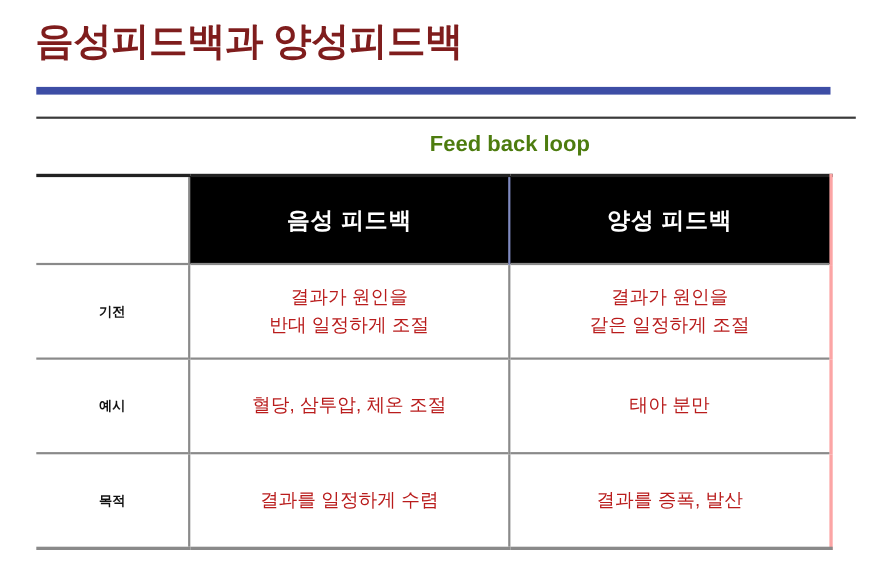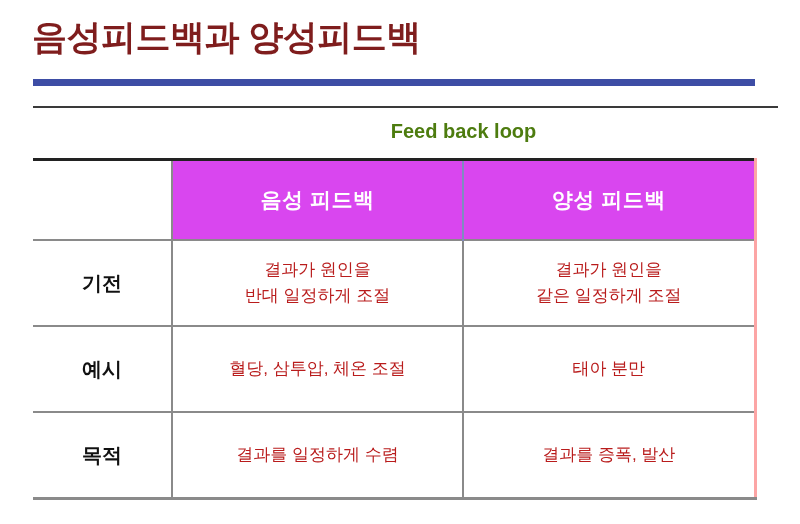--- a/index.html
+++ b/index.html
@@ -87,33 +87,33 @@
   .row-head td { border-top: 3px solid #222222; }
   .row-body td { border-top: 2px solid #8a8a8a; }
   .fb-table tr:last-child td { border-bottom: 3px solid #8a8a8a; }
 
   
   .cell-label { border-right: 2px solid #8a8a8a; }
   .cell-neg   { border-right: 2px solid #8a8a8a; }
   .cell-pos   { border-right: 3px solid #fca5a5; }
 
   .head-blue {
-    background: #d946ef;
+    background: #000000;
     color: #ffffff;
     font-weight: bold;
     font-size: 21px;
     letter-spacing: 0.5px;
   }
   .head-blue.cell-neg { border-right: 2px solid #7f8ac0; }
 
   .head-empty { background: #ffffff; }
 
   .cell-label-text {
     font-weight: bold;
-    font-size: 20px;
+    font-size: 12px;
     color: #111111;
   }
 
   .cell-body-text {
     font-size: 17px;
     color: #b91c1c;
     line-height: 1.55;
   }
 
   .cell-body-text .line { display: block; }

